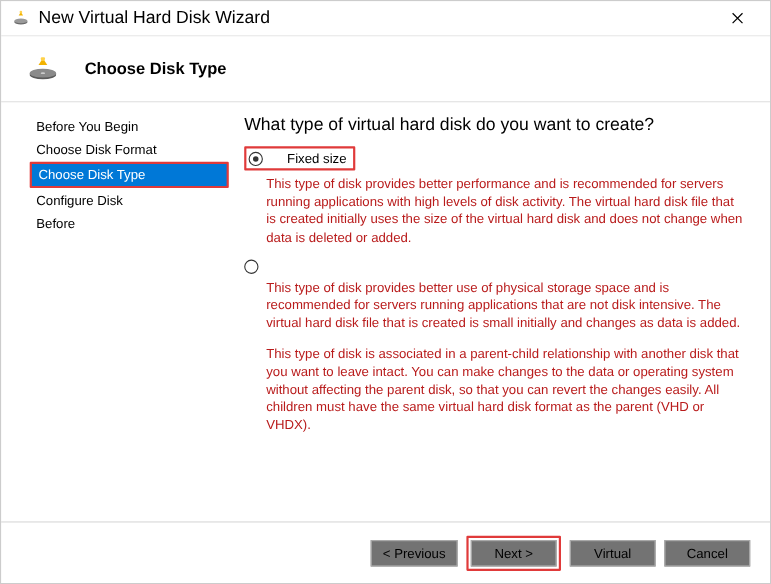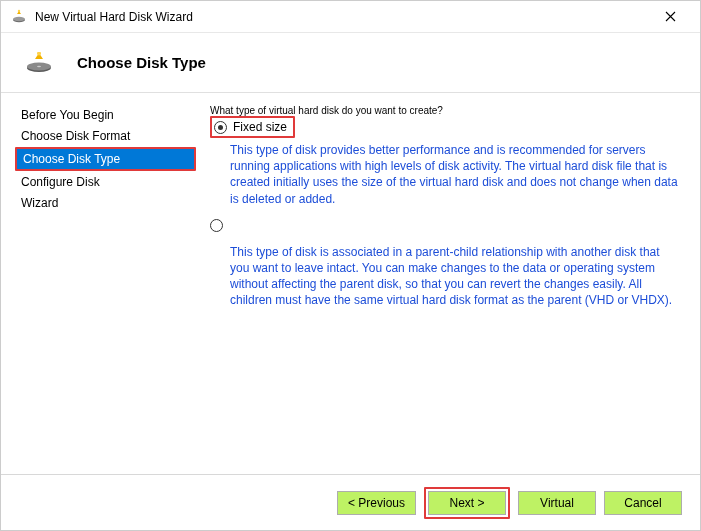--- a/index.html
+++ b/index.html
@@ -19,21 +19,21 @@
     display: flex;
     align-items: center;
     padding: 0 10px;
     border-bottom: 1px solid #e8e8e8;
   }
   .titlebar-icon {
     width: 16px; height: 16px;
     margin-right: 8px;
     display: flex; align-items: center; justify-content: center;
   }
-  .titlebar-title { flex: 1; font-size: 12px; }
+  .titlebar-title { flex: 1; font-size: 16px; }
   .titlebar-close {
     width: 40px; height: 28px;
     display: flex; align-items: center; justify-content: center;
     cursor: pointer;
   }
   .header {
     height: 60px;
     display: flex;
     align-items: center;
     padding: 0 24px;
@@ -43,20 +43,21 @@
     width: 28px; height: 22px;
     margin-right: 24px;
   }
   .header-title {
     font-size: 15px;
     font-weight: bold;
   }
   .body {
     display: flex;
     height: 380px;
+    padding-left: 12px;
   }
   .sidebar {
     width: 195px;
     padding: 12px 0 0 14px;
   }
   .sidebar-item {
     padding: 3px 6px;
     margin-bottom: 1px;
     cursor: pointer;
     font-size: 12px;
@@ -67,29 +68,30 @@
   }
   .hl-red {
     border: 2px solid #e03a3a;
     border-radius: 1px;
   }
   .content {
     flex: 1;
     padding: 12px 22px 0 14px;
   }
   .question {
-    font-size: 10px;
+    margin-bottom: 10px;
+    font-size: 16px;
   }
   .option {
     margin-bottom: 12px;
   }
   .option-head {
     display: flex;
     align-items: center;
-    gap: 6px;
+    gap: 22px;
     margin-bottom: 4px;
   }
   .option-head.hl {
     display: inline-flex;
     padding: 2px 6px 2px 2px;
   }
   .radio {
     width: 13px; height: 13px;
     border: 1px solid #333;
     border-radius: 50%;
@@ -100,39 +102,39 @@
   }
   .radio.checked::after {
     content: "";
     width: 5px; height: 5px;
     background: #333;
     border-radius: 50%;
   }
   .option-label { font-size: 12px; }
   .option-desc {
     font-size: 12px;
-    color: #1d4ed8;
+    color: #b91c1c;
     margin-left: 20px;
     line-height: 1.35;
   }
   .footer {
     position: absolute;
     bottom: 0; left: 0; right: 0;
     height: 56px;
     border-top: 1px solid #d8d8d8;
     display: flex;
     align-items: center;
     justify-content: flex-end;
     padding: 0 18px;
     gap: 8px;
   }
   .btn {
     min-width: 78px;
     height: 24px;
-    background: #bef264;
+    background: #737373;
     border: 1px solid #adadad;
     font-size: 12px;
     cursor: pointer;
     padding: 0 10px;
     font-family: inherit;
   }
   .btn-wrap.hl-red {
     padding: 2px;
     display: inline-flex;
   }
@@ -175,33 +177,34 @@
   </span>
   <div class="header-title">Choose Disk Type</div>
 </div>
 
 <div class="body">
   <div class="sidebar" id="sidebar">
       <div class="sidebar-item">Before You Begin</div>
       <div class="sidebar-item">Choose Disk Format</div>
       <div class="sidebar-item selected hl-red">Choose Disk Type</div>
       <div class="sidebar-item">Configure Disk</div>
-      <div class="sidebar-item">Wizard</div>
+      <div class="sidebar-item">Before</div>
     </div>
   <div class="content">
     <div class="question">What type of virtual hard disk do you want to create?</div>
     <div id="options">
         <div class="option"><div class="option-head hl hl-red">
             <span class="radio checked"></span>
             <span class="option-label">Fixed size</span>
           </div><div class="option-desc">This type of disk provides better performance and is recommended for servers running applications with high levels of disk activity. The virtual hard disk file that is created initially uses the size of the virtual hard disk and does not change when data is deleted or added.</div></div>
         <div class="option">
           <div class="option-head">
             <span class="radio"></span>
           </div>
+          <div class="option-desc">This type of disk provides better use of physical storage space and is recommended for servers running applications that are not disk intensive. The virtual hard disk file that is created is small initially and changes as data is added.</div>
         </div>
         <div class="option">
           <div class="option-desc">This type of disk is associated in a parent-child relationship with another disk that you want to leave intact. You can make changes to the data or operating system without affecting the parent disk, so that you can revert the changes easily. All children must have the same virtual hard disk format as the parent (VHD or VHDX).</div>
         </div>
       </div>
   </div>
 </div>
 
 <div class="footer">
   <span class="btn-wrap">

